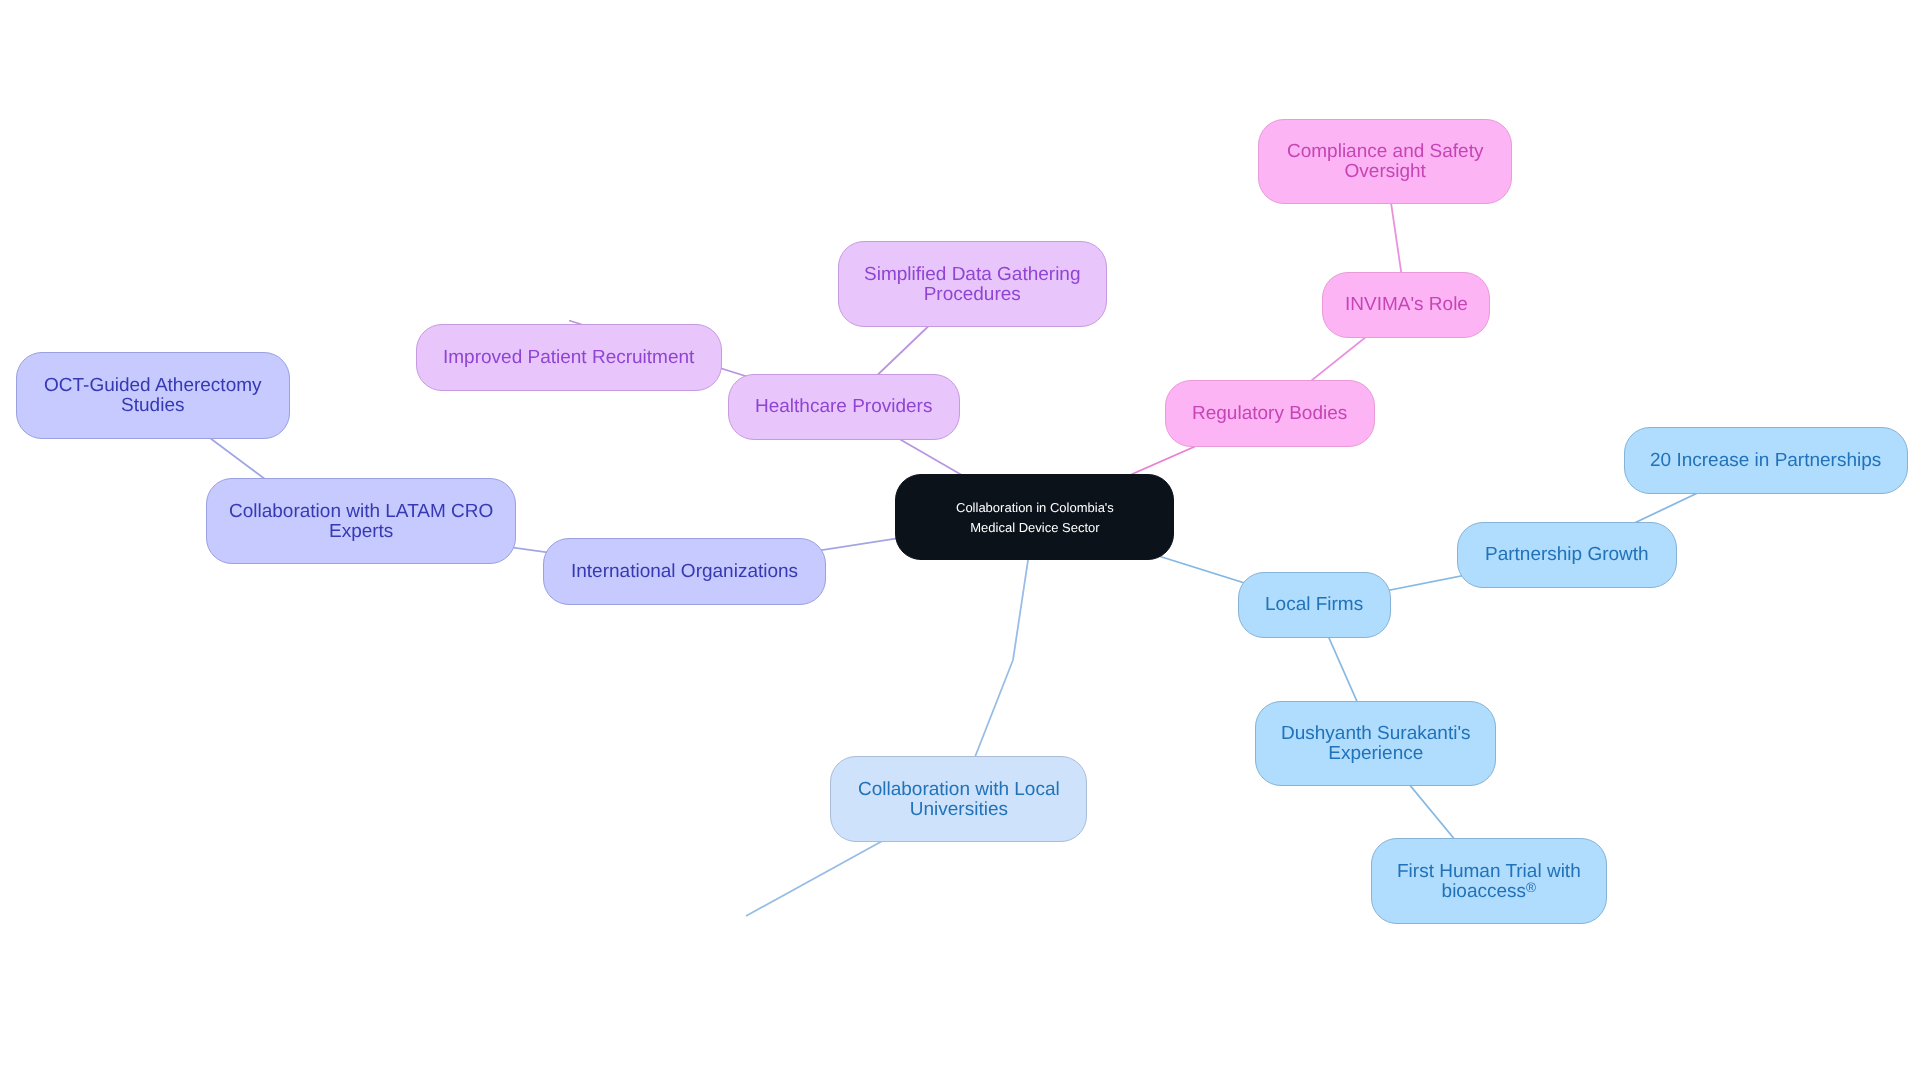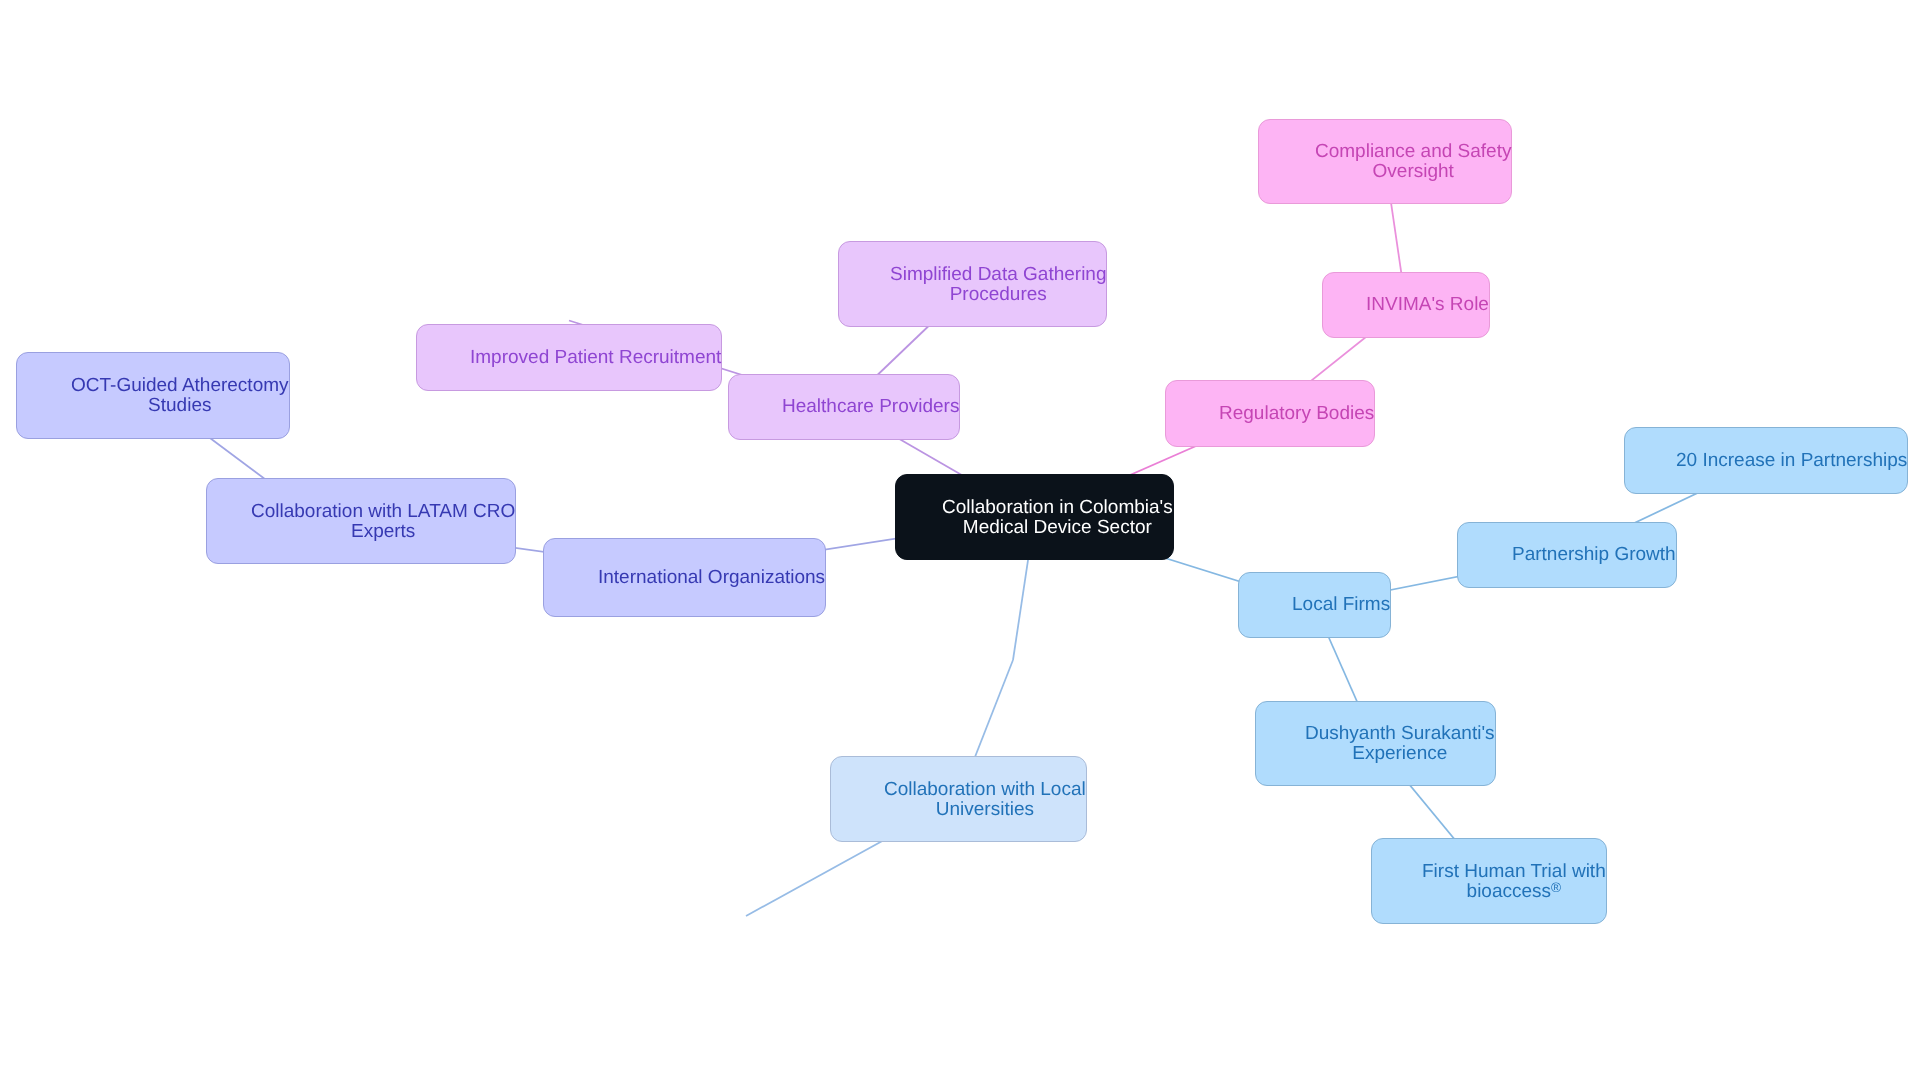--- a/index.html
+++ b/index.html
@@ -5,22 +5,22 @@
 <style>
   html,body{margin:0;padding:0;}
   body{width:1920px;height:1083px;background:#ffffff;overflow:hidden;
        font-family:"Liberation Sans",sans-serif;
        -webkit-font-smoothing:antialiased;
        text-rendering:geometricPrecision;}
   #canvas{position:relative;width:1920px;height:1083px;background:#ffffff;}
   #edges{position:absolute;left:0;top:0;width:1920px;height:1083px;}
   .edge{stroke-width:1.75;fill:none;}
   .node{position:absolute;box-sizing:border-box;display:flex;align-items:center;
-        justify-content:flex-end;text-align:center;border-style:solid;border-width:1px;
-        border-radius:12px;}
+        justify-content:center;text-align:center;border-style:solid;border-width:1px;
+        border-radius:26px;}
   .node .lbl{display:block;line-height:19.5px;white-space:pre-line;will-change:transform;}
   .node .txt{white-space:pre-line;}
   .node .sup{font-size:0.72em;vertical-align:0.34em;line-height:0;will-change:transform;}
 </style>
 </head>
 <body>
 
 <div id="canvas">
   <svg id="edges" viewBox="0 0 1920 1083">
     <line class="edge" x1="1034.5" y1="517" x2="1270" y2="413.5" stroke="#ea7fd6"></line>
@@ -34,21 +34,21 @@
     <line class="edge" x1="321" y1="521" x2="153" y2="395.5" stroke="#a0a5e4"></line>
     <line class="edge" x1="1034.5" y1="517" x2="1013" y2="660" stroke="#97bce6"></line>
     <line class="edge" x1="1013" y1="660" x2="958.5" y2="799" stroke="#97bce6"></line>
     <line class="edge" x1="958.5" y1="799" x2="746" y2="916" stroke="#97bce6"></line>
     <line class="edge" x1="1034.5" y1="517" x2="1314.5" y2="605" stroke="#85b8e2"></line>
     <line class="edge" x1="1314.5" y1="605" x2="1567" y2="555" stroke="#85b8e2"></line>
     <line class="edge" x1="1567" y1="555" x2="1766" y2="460.5" stroke="#85b8e2"></line>
     <line class="edge" x1="1314.5" y1="605" x2="1375.5" y2="743.5" stroke="#85b8e2"></line>
     <line class="edge" x1="1375.5" y1="743.5" x2="1489" y2="881" stroke="#85b8e2"></line>
   </svg>
-  <div class="node root" style="left: 895px; top: 474px; width: 279px; height: 86px; background: rgb(11, 18, 26); border-color: rgb(11, 18, 26); color: rgb(255, 255, 255); font-size: 19px;">
+  <div class="node root" style="left: 895px; top: 474px; width: 279px; height: 86px; background: rgb(11, 18, 26); border-color: rgb(11, 18, 26); color: rgb(255, 255, 255); font-size: 13px;">
     <span class="lbl">Collaboration in Colombia's
 Medical Device Sector</span>
   </div>
   <div class="node" style="left: 1165px; top: 380px; width: 210px; height: 67px; background: rgb(253, 180, 244); border-color: rgb(233, 154, 217); color: rgb(197, 69, 180); font-size: 19px;">
     <span class="lbl">Regulatory Bodies</span>
   </div>
   <div class="node" style="left: 1322px; top: 272px; width: 168px; height: 66px; background: rgb(253, 180, 244); border-color: rgb(233, 154, 217); color: rgb(197, 69, 180); font-size: 19px;">
     <span class="lbl">INVIMA's Role</span>
   </div>
   <div class="node" style="left: 1258px; top: 119px; width: 254px; height: 85px; background: rgb(253, 180, 244); border-color: rgb(233, 154, 217); color: rgb(197, 69, 180); font-size: 19px;">
@@ -58,21 +58,21 @@
   <div class="node" style="left: 728px; top: 374px; width: 232px; height: 66px; background: rgb(232, 198, 252); border-color: rgb(199, 154, 224); color: rgb(143, 69, 210); font-size: 19px;">
     <span class="lbl">Healthcare Providers</span>
   </div>
   <div class="node" style="left: 838px; top: 241px; width: 269px; height: 86px; background: rgb(232, 198, 252); border-color: rgb(199, 154, 224); color: rgb(143, 69, 210); font-size: 19px;">
     <span class="lbl">Simplified Data Gathering
 Procedures</span>
   </div>
   <div class="node" style="left: 416px; top: 287px; width: 306px; height: 67px; background: rgb(232, 198, 252); border-color: rgb(199, 154, 224); color: rgb(143, 69, 210); font-size: 19px; margin-top: 37px;">
     <span class="lbl">Improved Patient Recruitment</span>
   </div>
-  <div class="node" style="left: 543px; top: 538px; width: 283px; height: 79px; background: rgb(198, 202, 255); border-color: rgb(154, 160, 224); color: rgb(54, 57, 178); font-size: 19px;">
+  <div class="node" style="left: 543px; top: 538px; width: 283px; height: 67px; background: rgb(198, 202, 255); border-color: rgb(154, 160, 224); color: rgb(54, 57, 178); font-size: 19px;">
     <span class="lbl">International Organizations</span>
   </div>
   <div class="node" style="left: 166px; top: 478px; width: 310px; height: 86px; background: rgb(198, 202, 255); border-color: rgb(154, 160, 224); color: rgb(54, 57, 178); font-size: 19px; margin-left: 40px;">
     <span class="lbl">Collaboration with LATAM CRO
 Experts</span>
   </div>
   <div class="node" style="left: 16px; top: 352px; width: 274px; height: 87px; background: rgb(198, 202, 255); border-color: rgb(154, 160, 224); color: rgb(54, 57, 178); font-size: 19px;">
     <span class="lbl">OCT-Guided Atherectomy
 Studies</span>
   </div>

